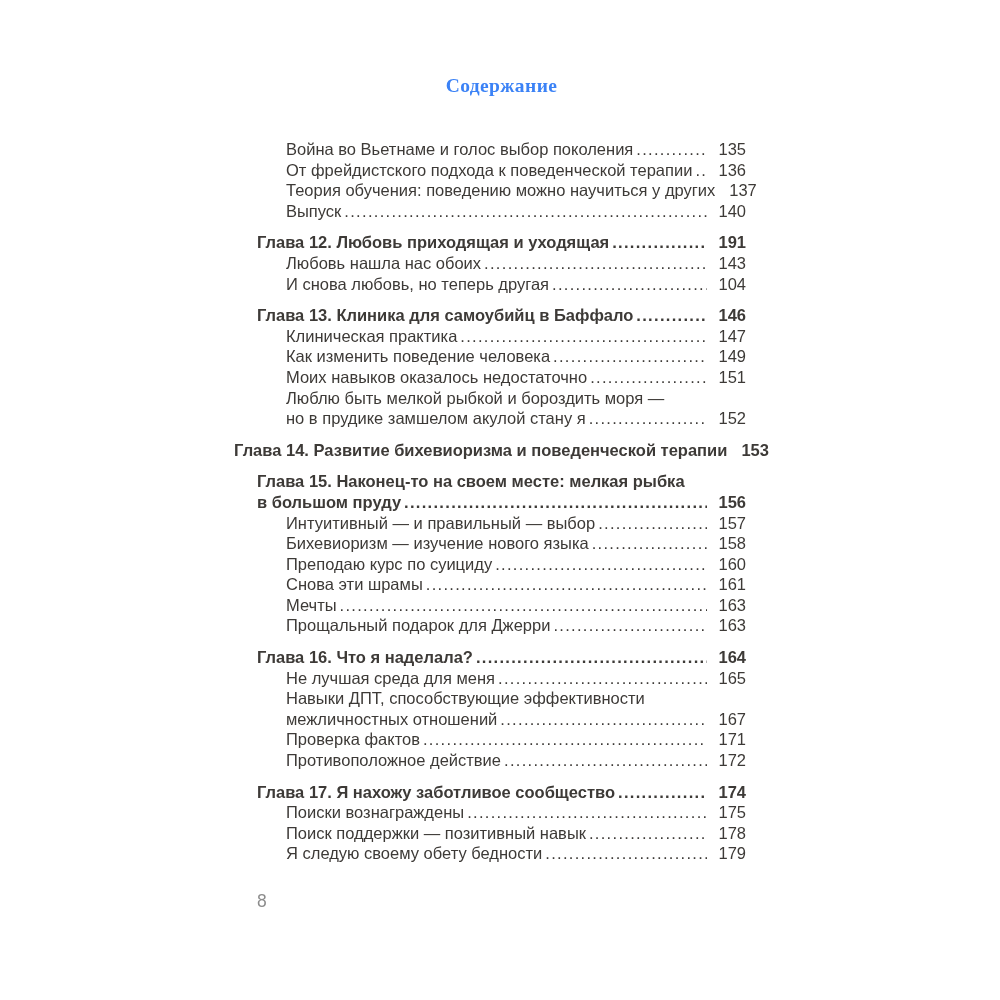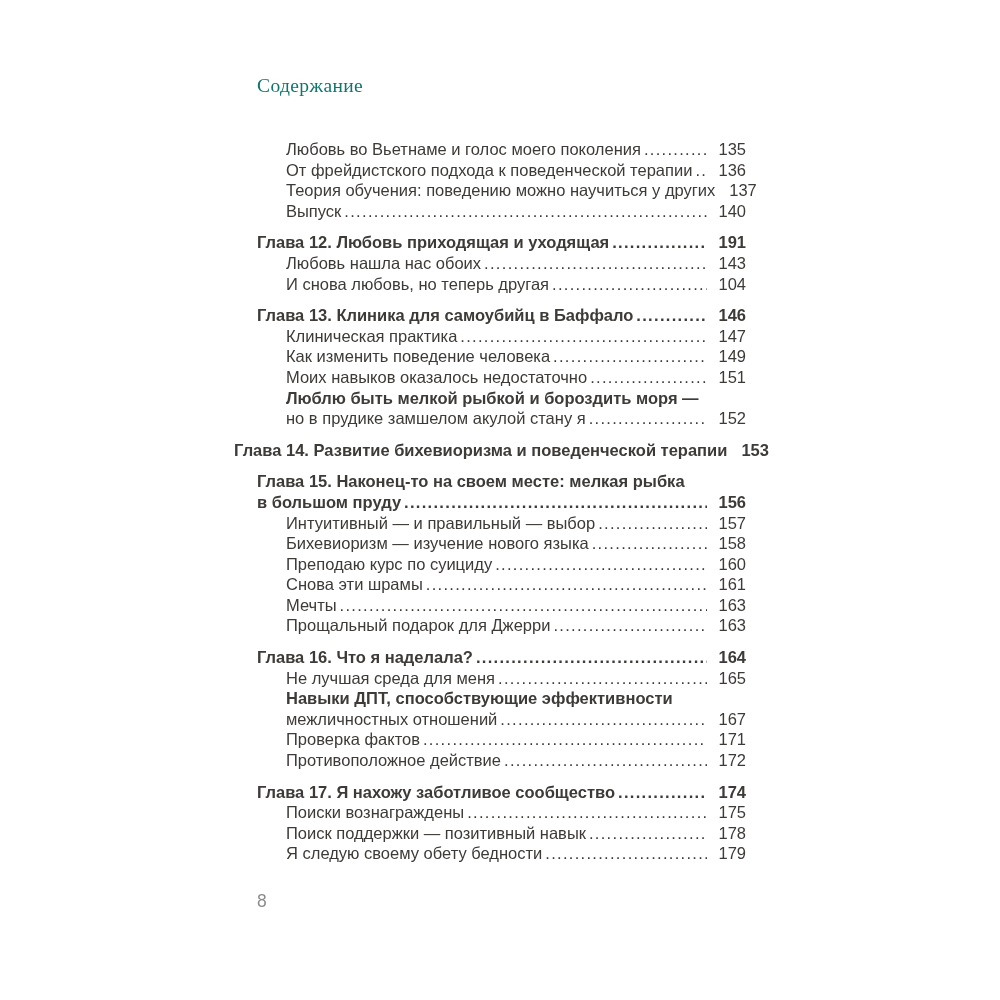--- a/index.html
+++ b/index.html
@@ -17,43 +17,42 @@
     color: #3d3a37;
   }
   .content {
     position: absolute;
     left: 257px;
     top: 75px;
     width: 489px;
   }
   .doc-title {
     font-family: "Liberation Serif", serif;
-    font-weight: 400;
+    font-weight: 700;
     font-size: 19.5px;
     line-height: 21px;
     letter-spacing: 0.4px;
-    color: #0f766e;
-    text-align: left;
+    color: #3b82f6;
+    text-align: center;
     margin: 0 0 43px 0;
   }
   .toc-group {
     margin-bottom: 11px;
   }
   .entry {
     display: flex;
     align-items: baseline;
     font-size: 16.5px;
     line-height: 20.6px;
   }
   .entry-line1 {
     display: block;
     font-size: 16.5px;
     line-height: 20.6px;
     white-space: nowrap;
-    font-weight: bold;
   }
   .chapter { font-weight: 700; justify-content: center; }
   .sub { padding-left: 29px; }
   .label { white-space: nowrap; }
   .leader {
     flex: 1 1 0;
     min-width: 0;
     overflow: hidden;
     white-space: nowrap;
     letter-spacing: 1.3px;
@@ -74,21 +73,21 @@
 </style>
 </head>
 <body>
 
 <div class="page">
   <div class="content">
     <h1 class="doc-title">Содержание</h1>
     <div class="toc">
         <div class="toc-group">
           <div class="entry sub">
-            <span class="label">Любовь во Вьетнаме и голос моего поколения</span>
+            <span class="label">Война во Вьетнаме и голос выбор поколения</span>
             <span class="leader"></span>
             <span class="pagenum">135</span>
           </div>
           <div class="entry sub">
             <span class="label">От фрейдистского подхода к поведенческой терапии</span>
             <span class="leader"></span>
             <span class="pagenum">136</span>
           </div>
           <div class="entry sub">
             <span class="label">Теория обучения: поведению можно научиться у других</span>

